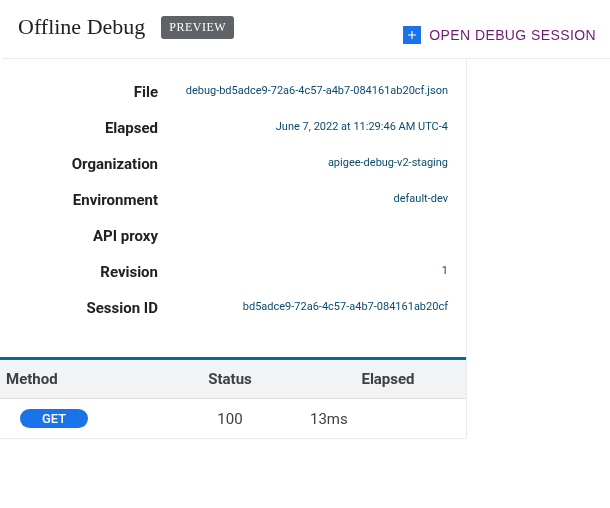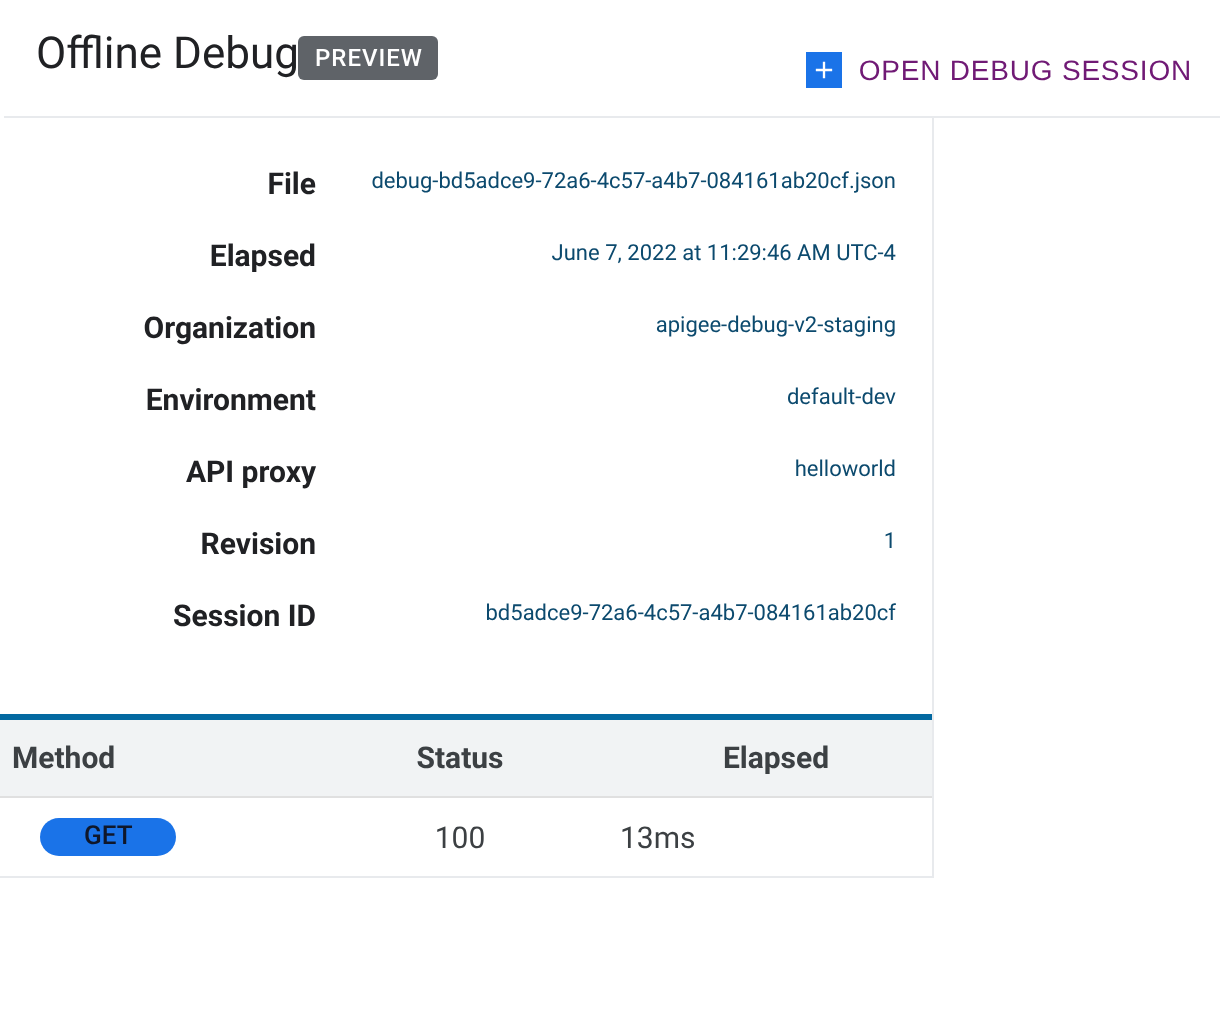--- a/index.html
+++ b/index.html
@@ -15,22 +15,23 @@
       width: 610px;
     }
     .header {
       display: flex;
       align-items: center;
       justify-content: space-between;
       padding: 10px 14px 14px 18px;
     }
     .header-left {
       display: flex;
-      align-items: flex-end;
-      gap: 0;
+      align-items: center;
+      gap: 16px;
+      font-family: Liberation Serif, serif;
     }
     .page-title {
       font-size: 22px;
       font-weight: 400;
       color: #202124;
     }
     .preview-badge {
       background: #5f6368;
       color: #fff;
       font-size: 12px;
@@ -135,21 +136,21 @@
       align-items: center;
       padding: 10px 0;
       border-bottom: 1px solid #e8eaed;
     }
     .method-cell {
       flex: 0 0 150px;
       padding-left: 20px;
     }
     .method-badge {
       background: #1a73e8;
-      color: #0f172a;
+      color: #ffffff;
       font-size: 13px;
       font-weight: 500;
       padding: 2px 22px;
       border-radius: 10px;
       display: inline-block;
     }
     .status-cell {
       flex: 0 0 160px;
       text-align: center;
       font-size: 15px;
@@ -197,21 +198,20 @@
       <div class="detail-row">
         <div class="detail-label">Organization</div>
         <div class="detail-value">apigee-debug-v2-staging</div>
       </div>
       <div class="detail-row">
         <div class="detail-label">Environment</div>
         <div class="detail-value">default-dev</div>
       </div>
       <div class="detail-row">
         <div class="detail-label">API proxy</div>
-        <div class="detail-value">helloworld</div>
       </div>
       <div class="detail-row">
         <div class="detail-label">Revision</div>
         <div class="detail-value">1</div>
       </div>
       <div class="detail-row">
         <div class="detail-label">Session ID</div>
         <div class="detail-value">bd5adce9-72a6-4c57-a4b7-084161ab20cf</div>
       </div>
     </div>

